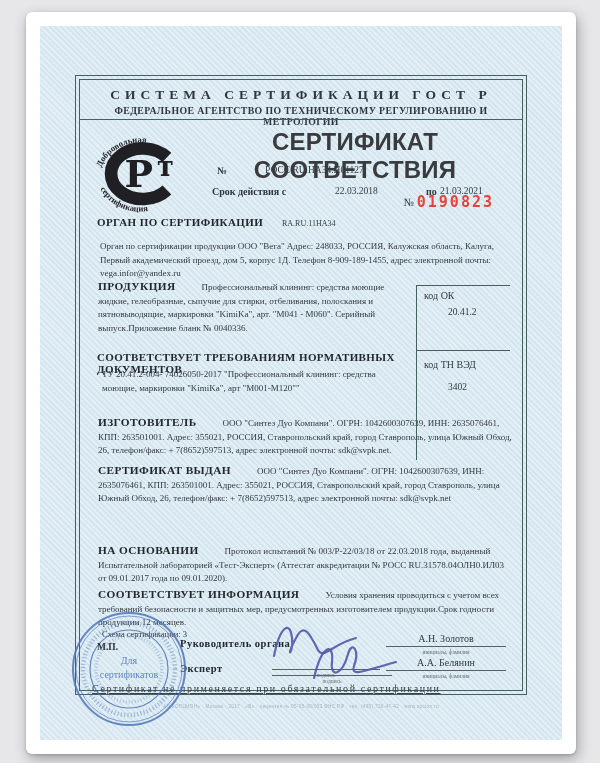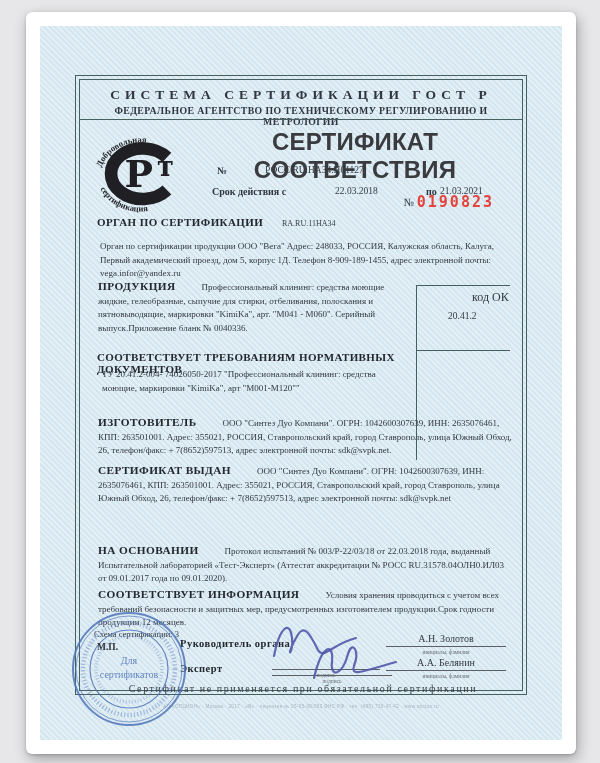--- a/index.html
+++ b/index.html
@@ -36,30 +36,30 @@
   .fld-lbl{font-weight:700;font-size:10px;color:#2f3640;}
   .fld-val{font-size:9.5px;color:#343b42;}
   .blank-num{right:28px;top:113px;font-size:11px;color:#2f3640;padding-left:8px;}
   .blank-num .digits{font-family:"DejaVu Sans Mono",monospace;font-weight:700;font-size:15px;letter-spacing:2px;color:#e5423c;vertical-align:-1px;}
   .sec-lbl{font-weight:700;font-size:11px;letter-spacing:.4px;color:#22282e;}
   .sec{font-size:9px;line-height:1.5;color:#333a41;text-align:left;}
   .sec .lbl{font-weight:700;font-size:11.3px;letter-spacing:.4px;color:#22282e;padding-right:26px;}
   .codecol{left:336px;top:205px;width:94px;height:175px;border-left:1px solid #45605f;box-sizing:border-box;}
   .codebox1{border-top:1px solid #45605f;border-bottom:1px solid #45605f;height:66px;box-sizing:border-box;padding:4px 0 0 7px;}
   .codebox2{padding:8px 0 0 7px;}
-  .codecol .cl{font-size:12px;color:#333a41;margin-left:48px;}
+  .codecol .cl{font-size:10px;color:#333a41;}
   .codecol .cv{font-size:9.5px;color:#333a41;margin:6px 0 0 24px;}
   .mp{left:17px;top:562px;font-size:9.5px;font-weight:700;color:#2e343a;z-index:5;}
-  .scheme{left:14px;top:549px;font-size:8.5px;color:#333a41;z-index:1;}
+  .scheme{left:22px;top:549px;font-size:8.5px;color:#333a41;z-index:1;}
   .sig-label{font-weight:700;font-size:10.5px;letter-spacing:.5px;color:#22282e;}
   .sigcol{box-sizing:border-box;}
   .sigcol .space{height:13px;border-bottom:1px solid #5a6066;}
   .cap{font-size:5.5px;color:#6a7178;text-align:center;margin-top:1.5px;}
   .namecol .name{font-size:10px;color:#333a41;text-align:center;border-bottom:1px solid #5a6066;padding-bottom:2px;}
-  .notice{left:4px;right:0;top:603px;text-align:center;font-size:10px;letter-spacing:1.6px;color:#3a4148;}
+  .notice{left:12px;right:0;top:603px;text-align:left;font-size:10px;letter-spacing:1.6px;color:#3a4148;text-decoration:underline;}
   .print-info{left:0;right:0;top:678px;text-align:center;font-size:4.5px;letter-spacing:.4px;color:#a7b4be;font-family:"Liberation Sans",sans-serif;}
   .stamp{left:-16px;top:524px;z-index:4;opacity:.85;}
   .sig-ink{z-index:6;}
 </style>
 </head>
 <body>
 
 <div class="sheet">
   <div class="paper">
 
@@ -109,20 +109,24 @@
 
         <div class="abs sec" style="left:18px;top:198px;width:314px;">
           <span class="lbl">ПРОДУКЦИЯ</span><span>Профессиональный клининг: средства моющие жидкие, гелеобразные, сыпучие для стирки, отбеливания, полоскания и пятновыводящие, маркировки "KimiKa", арт. "М041 - М060". Серийный выпуск.Приложение бланк № 0040336.</span>
         </div>
 
         <div class="abs codecol">
           <div class="codebox1">
             <div class="cl">код ОК</div>
             <div class="cv">20.41.2</div>
           </div>
+          <div class="codebox2">
+            <div class="cl">код ТН ВЭД</div>
+            <div class="cv" style="margin-top:12px;">3402</div>
+          </div>
         </div>
 
         <div class="abs sec-lbl" style="left:17px;top:271px;width:318px;">СООТВЕТСТВУЕТ ТРЕБОВАНИЯМ НОРМАТИВНЫХ ДОКУМЕНТОВ</div>
         <div class="abs sec" style="left:22px;top:288px;width:310px;">ТУ 20.41.2-004- 74026050-2017 "Профессиональный клининг: средства моющие, маркировки "KimiKa", арт "М001-М120""</div>
 
         <div class="abs sec" style="left:18px;top:334px;width:414px;">
           <span class="lbl">ИЗГОТОВИТЕЛЬ</span><span>ООО "Синтез Дуо Компани". ОГРН: 1042600307639, ИНН: 2635076461, КПП: 263501001. Адрес: 355021, РОССИЯ, Ставропольский край, город Ставрополь, улица Южный Обход, 26, телефон/факс: + 7(8652)597513, адрес электронной почты: sdk@svpk.net.</span>
         </div>
 
         <div class="abs sec" style="left:18px;top:382px;width:414px;">

